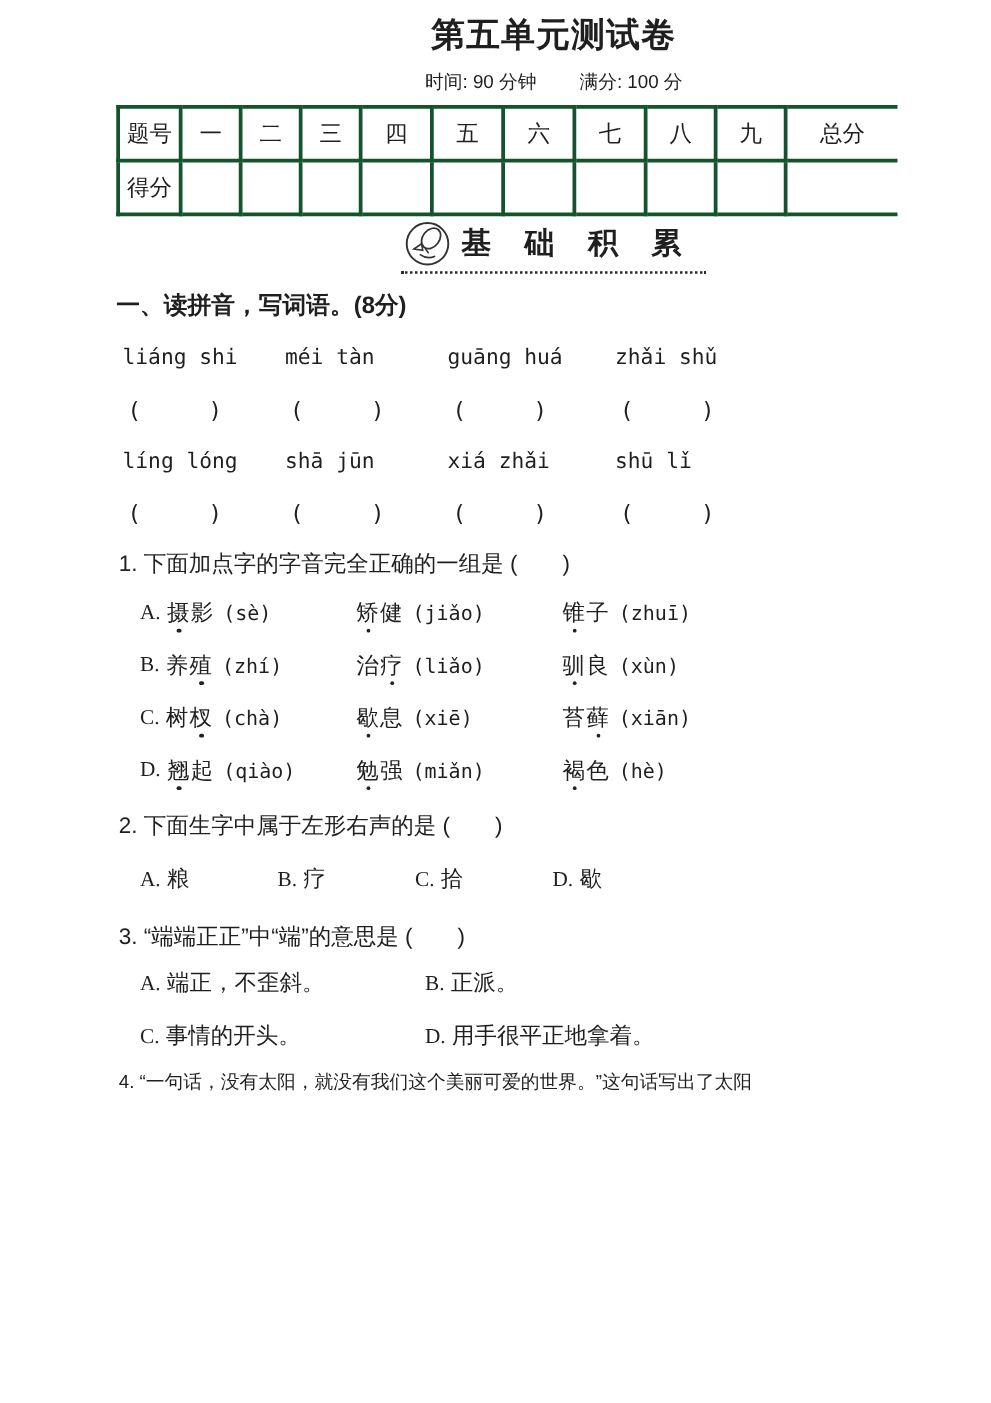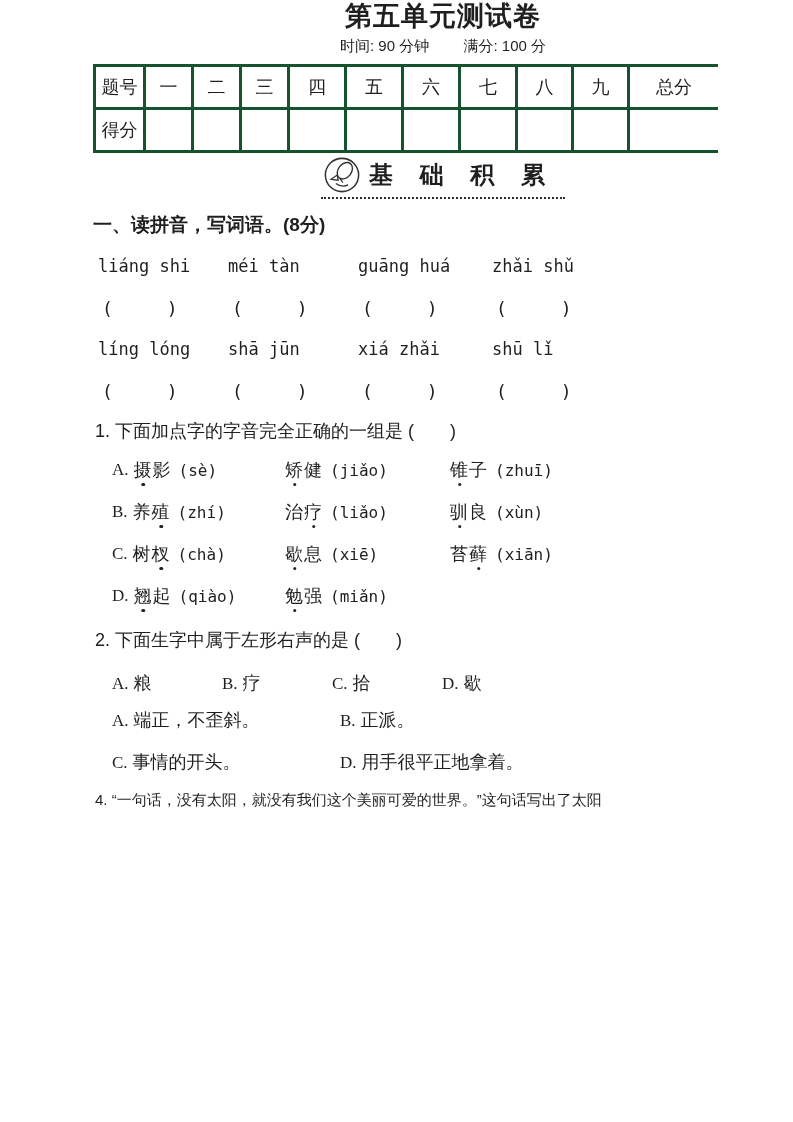--- a/index.html
+++ b/index.html
@@ -7,21 +7,21 @@
     position:relative;
     width:793px;height:1122px;
     background:#fff;color:#1f1f1f;
     font-family:"Liberation Sans",sans-serif;
     overflow:hidden;
   }
   .content{padding-left:93px;}
 
   
   .title{
-    margin:0;
+    margin:12px;
     text-align:center;
     font-size:27px;line-height:32px;font-weight:bold;
     letter-spacing:1px;
   }
   .info-line{
     margin-top:4px;text-align:center;
     font-size:15px;line-height:20px;
   }
   .info-line .gap{display:inline-block;width:26px;}
 
@@ -269,31 +269,36 @@
         <div class="q1-row">
           <span class="q1-cell c1">
             <span class="opt-label">D.</span>
             <span class="word"><span class="dc dot">翘</span><span class="dc">起</span></span>
             <span class="pinyin">(qiào)</span>
           </span>
           <span class="q1-cell c2">
             <span class="word"><span class="dc dot">勉</span><span class="dc">强</span></span>
             <span class="pinyin">(miǎn)</span>
           </span>
+          <span class="q1-cell c3">
+            <span class="word"><span class="dc dot">褐</span><span class="dc">色</span></span>
+            <span class="pinyin">(hè)</span>
+          </span>
         </div>
       </div>
 
     <div class="stem q2-stem">2. 下面生字中属于左形右声的是 (　　)</div>
     <div class="q2-options">
         <span class="q2-item"><span class="opt-label">A.</span><span>粮</span></span>
         <span class="q2-item"><span class="opt-label">B.</span><span>疗</span></span>
         <span class="q2-item"><span class="opt-label">C.</span><span>拾</span></span>
         <span class="q2-item"><span class="opt-label">D.</span><span>歇</span></span>
       </div>
 
+    <div class="stem q3-stem">3. “端端正正”中“端”的意思是 (　　)</div>
     <div class="q3-grid">
         <div class="q3-item"><span class="opt-label">A.</span><span>端正，不歪斜。</span></div>
         <div class="q3-item"><span class="opt-label">B.</span><span>正派。</span></div>
         <div class="q3-item"><span class="opt-label">C.</span><span>事情的开头。</span></div>
         <div class="q3-item"><span class="opt-label">D.</span><span>用手很平正地拿着。</span></div>
       </div>
 
     <div class="stem q4-stem">4. “一句话，没有太阳，就没有我们这个美丽可爱的世界。”这句话写出了太阳</div>
 
   </div>

